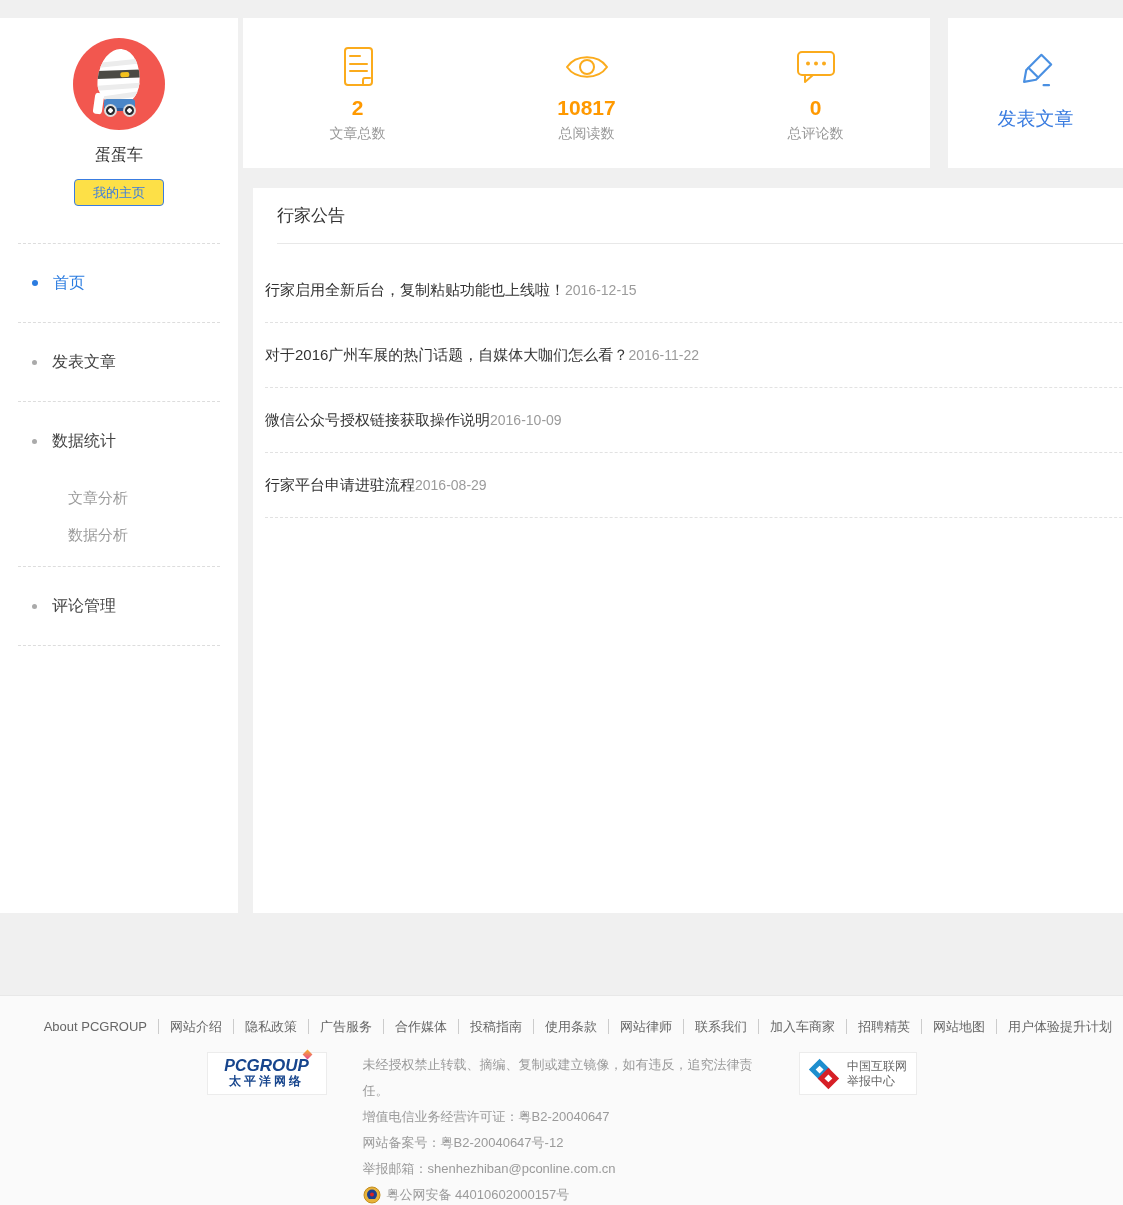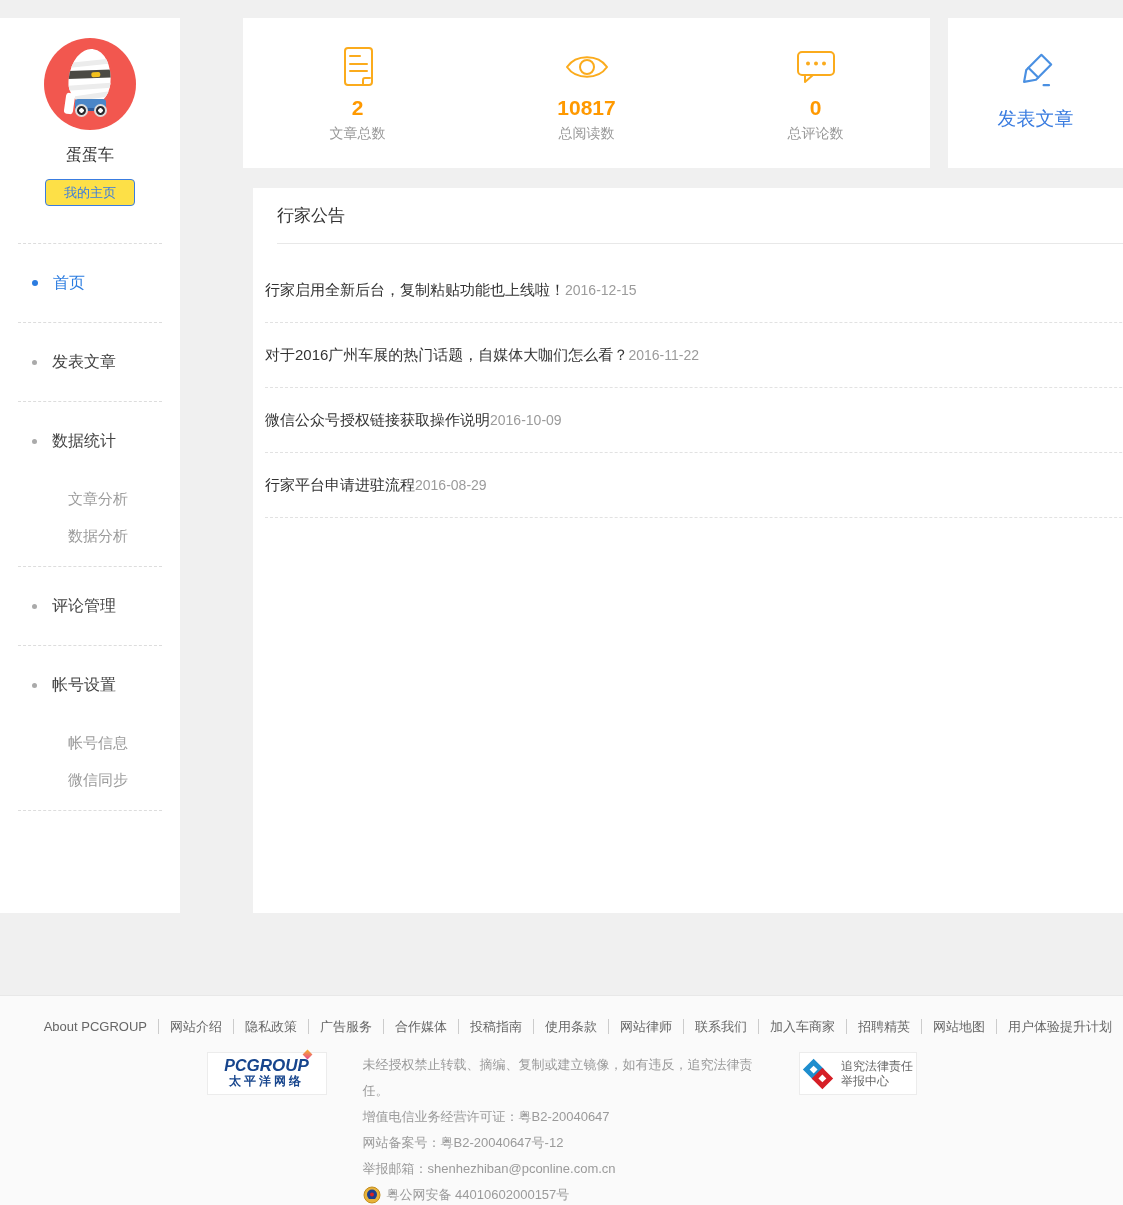--- a/index.html
+++ b/index.html
@@ -4,21 +4,21 @@
 <style>
   * { box-sizing: border-box; margin: 0; padding: 0; }
   html,body { width:1123px; height:1205px; }
   body {
     font-family: "Liberation Sans", "DejaVu Sans", sans-serif;
     background:#f0f0f0; overflow:hidden; position:relative;
   }
   .card { background:#fff; position:absolute; }
 
   
-  .sidebar { left:0; top:18px; width:180px; height:895px; }
+  .sidebar { left:0; top:18px; width:238px; height:895px;font-family:Liberation Serif, serif; }
   .profile { height:206px; border-bottom:1px dashed #ddd; margin:0 18px; text-align:center; }
   .avatar { position:relative; width:92px; height:92px; border-radius:50%; background:#f2574f; margin:20px auto 0; overflow:hidden; }
   .egg { position:absolute; left:25px; top:11px; width:42px; height:56px; background:#fff;
          border-radius:50% 50% 46% 54% / 58% 60% 42% 40%; transform:rotate(6deg); overflow:hidden; }
   .stripe { position:absolute; left:-5px; width:56px; height:5px; background:#ececec; }
   .st1 { top:11px; transform:rotate(-12deg); }
   .st2 { top:21px; height:8px; background:#4b4a44; transform:rotate(-8deg); }
   .st3 { top:35px; transform:rotate(-10deg); }
   .st4 { top:45px; transform:rotate(-14deg); }
   .eye { position:absolute; left:27px; top:2px; width:9px; height:5px; background:#f2c01d; border-radius:2px; }
@@ -123,28 +123,20 @@
       </div>
       <div class="sub-item">文章分析</div>
       <div class="sub-item">数据分析</div>
     </div>
     <div class="nav-group">
       <div class="nav-item">
         <span class="dot"></span>
         <span>评论管理</span>
       </div>
     </div>
-    <div class="nav-group with-sub">
-      <div class="nav-item">
-        <span class="dot"></span>
-        <span>帐号设置</span>
-      </div>
-      <div class="sub-item">帐号信息</div>
-      <div class="sub-item">微信同步</div>
-    </div>
   </nav>
 </aside>
 
 <section class="card stats">
   <div class="stat">
     <svg width="48" height="48" viewBox="0 0 48 48" fill="none" stroke="#fbab1c" stroke-width="2" stroke-linecap="round" stroke-linejoin="round">
       <rect x="11" y="5" width="27" height="37" rx="3"></rect>
       <line x1="16" y1="13" x2="26" y2="13"></line>
       <line x1="16" y1="21" x2="33" y2="21"></line>
       <line x1="16" y1="28" x2="33" y2="28"></line>
@@ -230,18 +222,18 @@
         </svg>
         <span>粤公网安备 44010602000157号</span>
       </div>
     </div>
     <div class="report-box">
       <svg width="32" height="32" viewBox="0 0 40 40">
         <rect x="8" y="8" width="13" height="13" transform="rotate(45 14.5 14.5)" fill="none" stroke="#1e8ece" stroke-width="6"></rect>
         <rect x="19" y="19" width="13" height="13" transform="rotate(45 25.5 25.5)" fill="none" stroke="#d61f26" stroke-width="6"></rect>
       </svg>
       <div class="report-text">
-        <div>追究法律责任</div>
+        <div>中国互联网</div>
         <div>举报中心</div>
       </div>
     </div>
   </div>
 </footer>
 
 </body></html>

